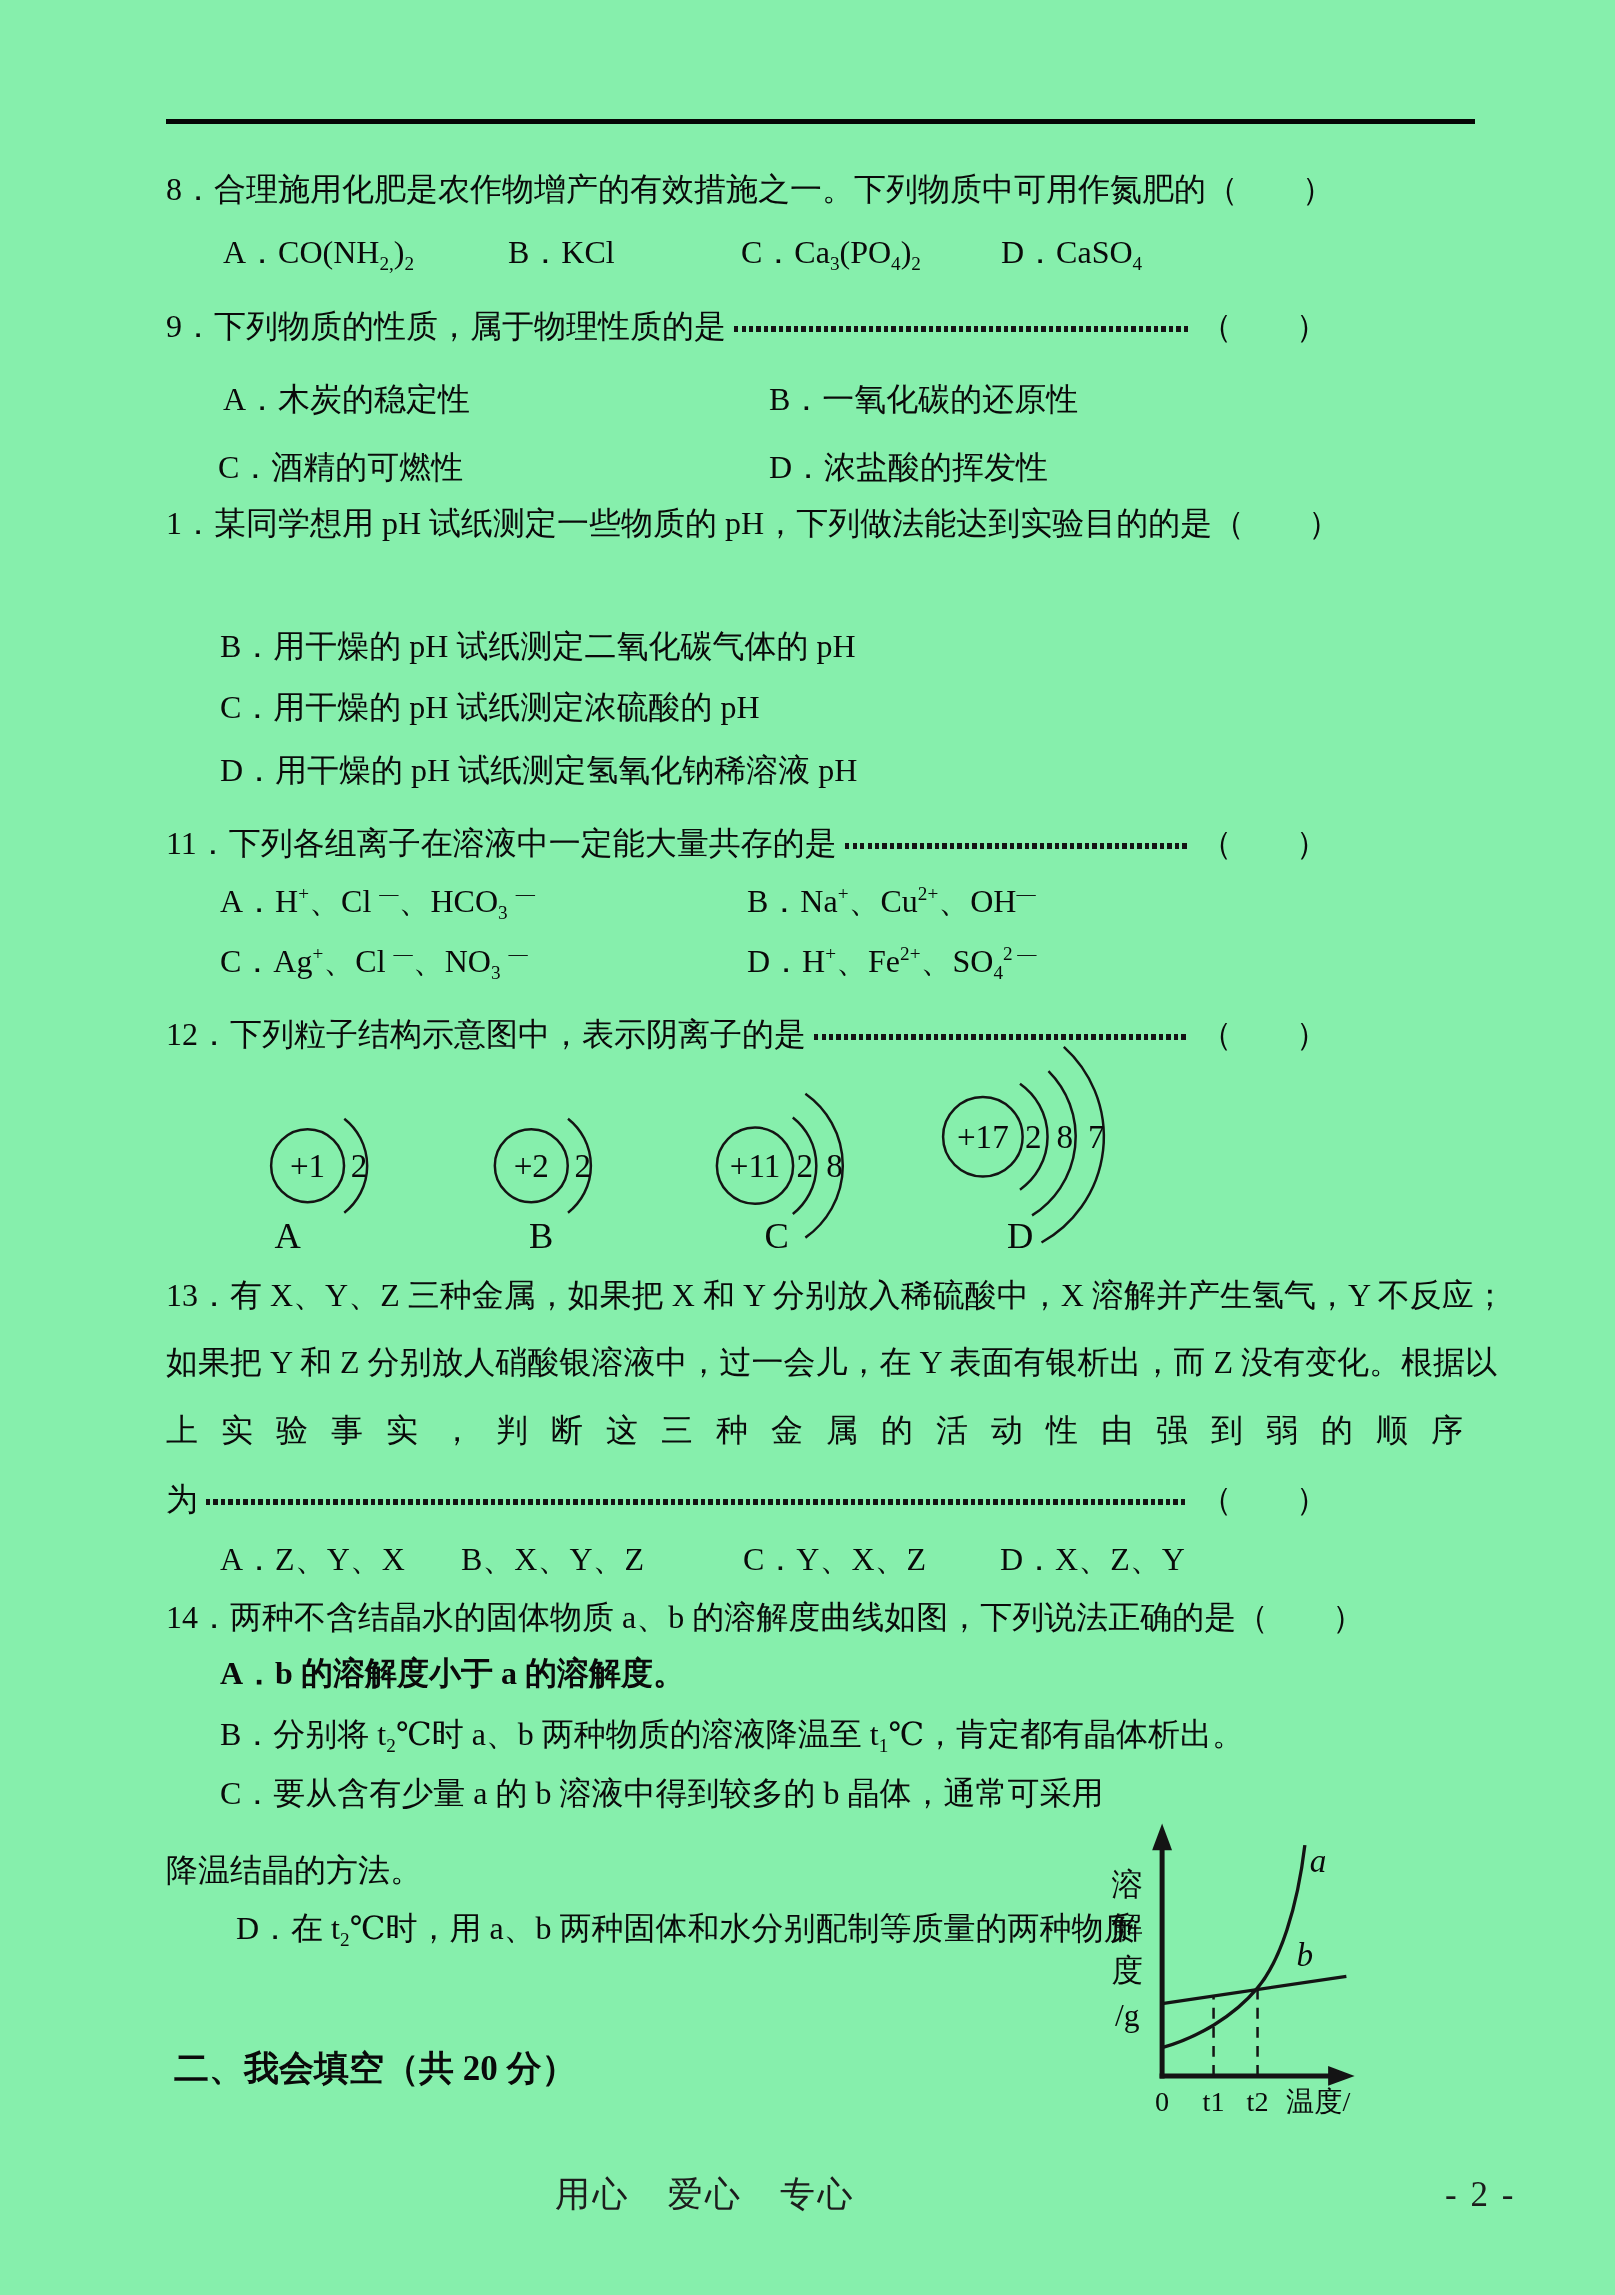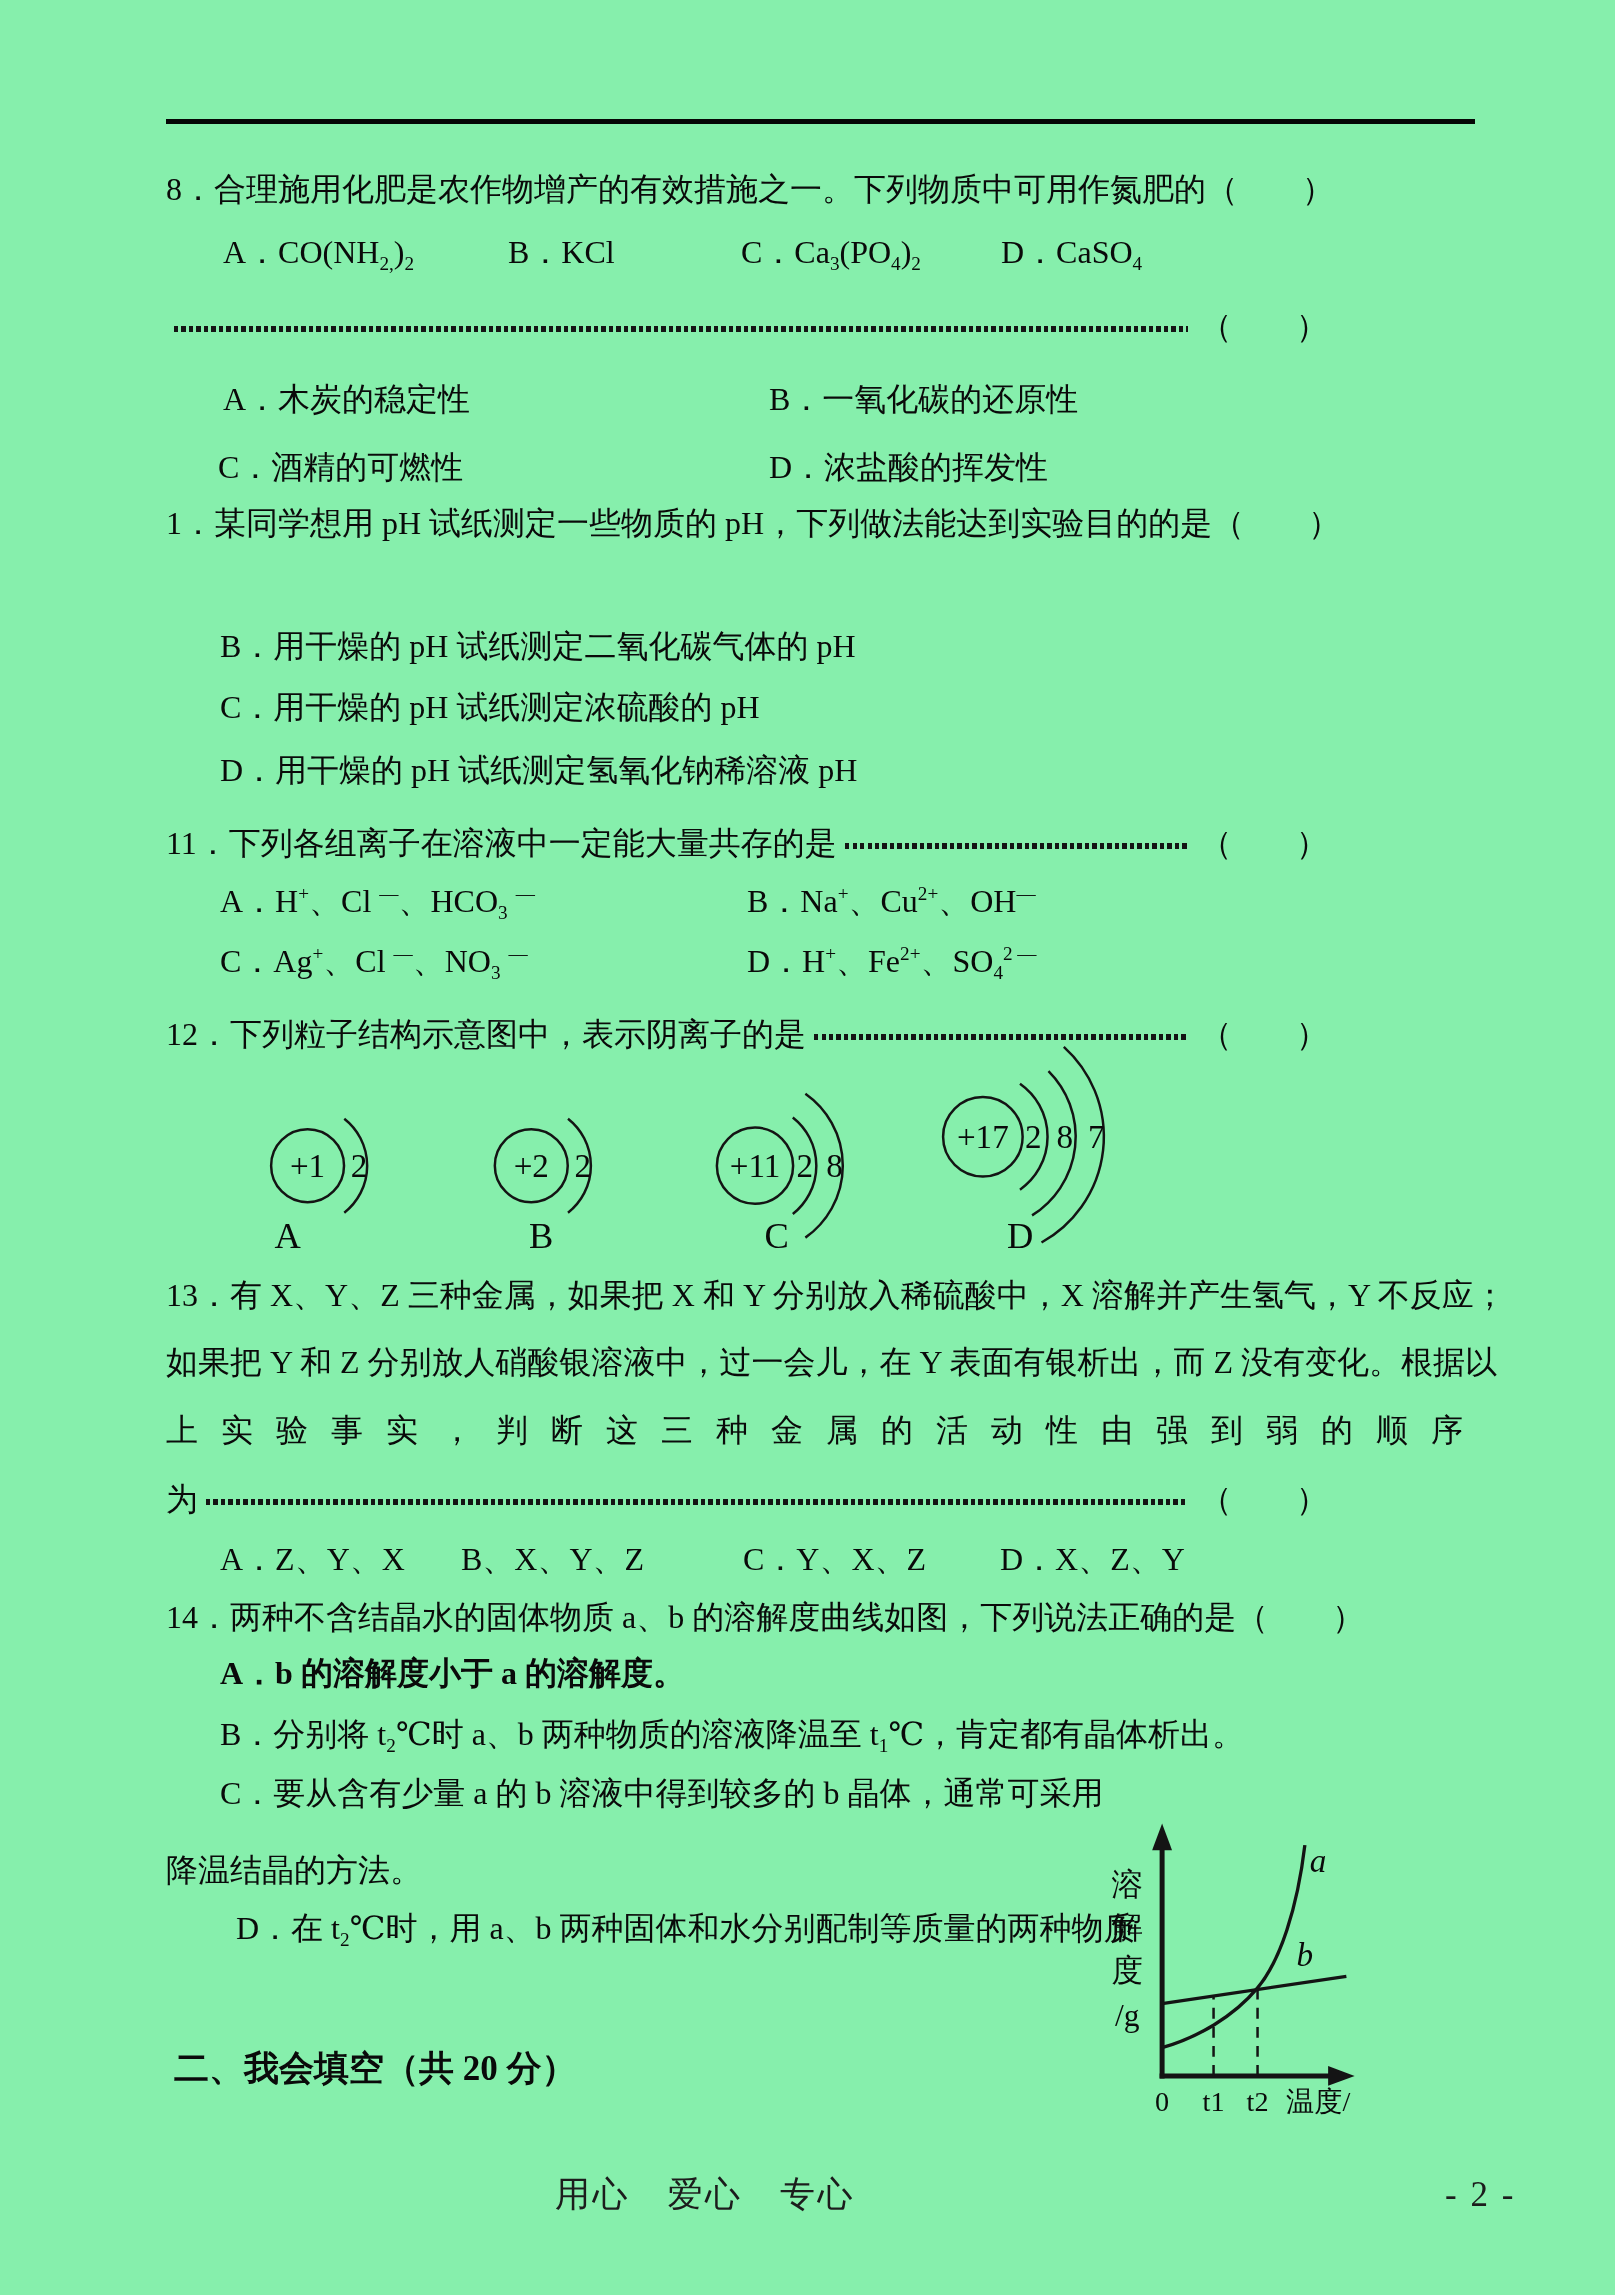--- a/index.html
+++ b/index.html
@@ -56,20 +56,21 @@
 
   <div class="rule" style="left:166px;top:119px;width:1309px;height:5px;"></div>
 
   <div class="ln" style="left:166px;top:169px;">8．合理施用化肥是农作物增产的有效措施之一。下列物质中可用作氮肥的（　　）</div>
   <span class="ln" style="left:223px;top:232px;">A．CO(NH<sub>2,</sub>)<sub>2</sub></span>
   <span class="ln" style="left:508px;top:232px;">B．KCl</span>
   <span class="ln" style="left:741px;top:232px;">C．Ca<sub>3</sub>(PO<sub>4</sub>)<sub>2</sub></span>
   <span class="ln" style="left:1001px;top:232px;">D．CaSO<sub>4</sub></span>
 
   <div class="qline" style="left:166px;top:306px;width:1162px;">
+    <span class="stem">9．下列物质的性质，属于物理性质的是</span>
     <span class="leader"></span>
     <span class="bracket">（　　）</span>
   </div>
   <span class="ln" style="left:223px;top:379px;">A．木炭的稳定性</span>
   <span class="ln" style="left:769px;top:379px;">B．一氧化碳的还原性</span>
   <span class="ln" style="left:218px;top:447px;">C．酒精的可燃性</span>
   <span class="ln" style="left:769px;top:447px;">D．浓盐酸的挥发性</span>
 
   <div class="ln" style="left:166px;top:503px;">1．某同学想用 pH 试纸测定一些物质的 pH，下列做法能达到实验目的的是（　　）</div>
   <span class="ln" style="left:220px;top:626px;">B．用干燥的 pH 试纸测定二氧化碳气体的 pH</span>

